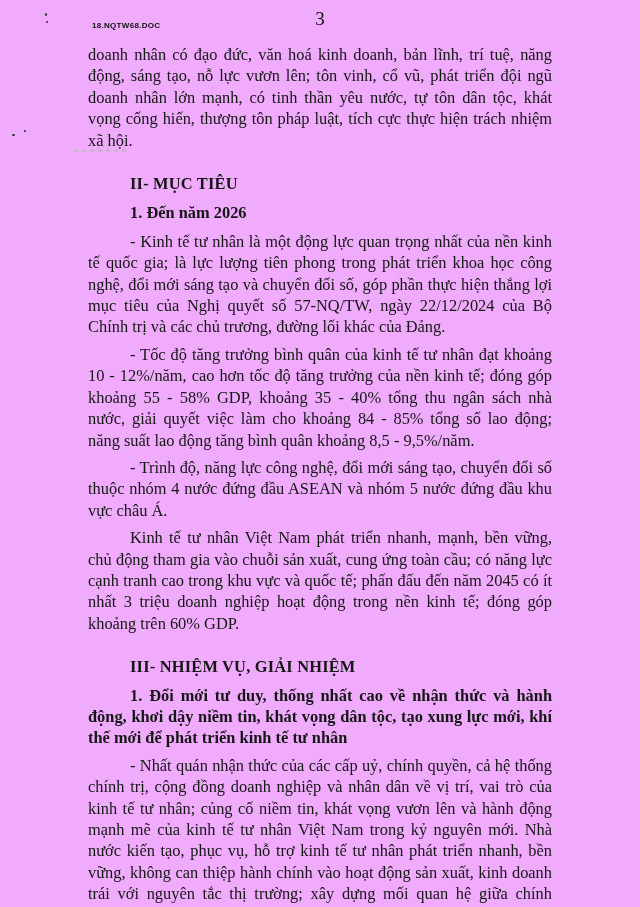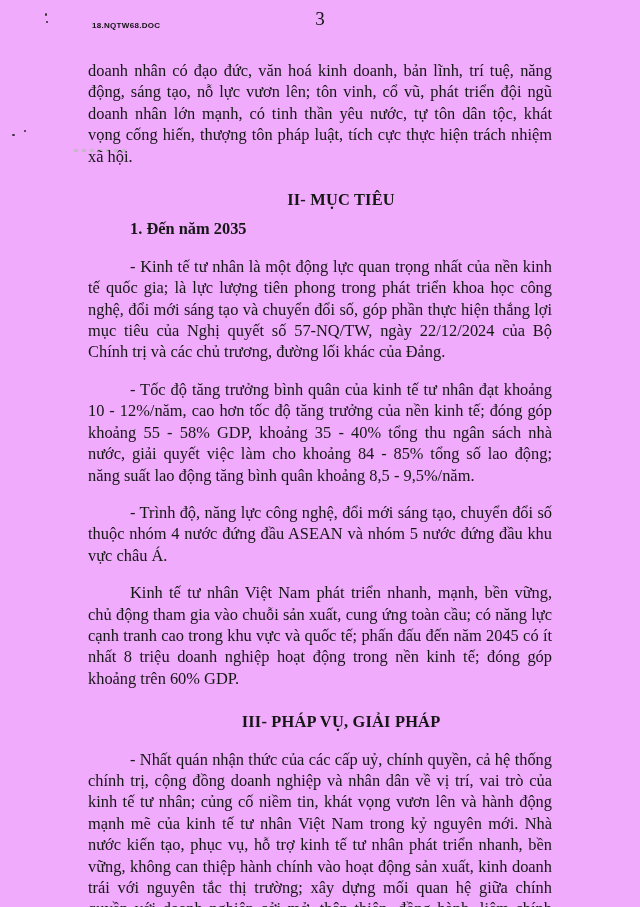--- a/index.html
+++ b/index.html
@@ -34,30 +34,30 @@
   }
   .content {
     position: absolute;
     left: 88px;
     top: 44px;
     width: 464px;
     font-size: 16.4px;
     line-height: 21.4px;
     text-align: justify;
   }
-  .content p { margin: 16px 0 6px 0; text-indent: 42px; }
+  .content p { margin: 0 0 6px 0; text-indent: 42px; }
   .content p.continuation { text-indent: 0; }
   .heading {
     font-weight: bold;
     margin: 8px 0 7px 0;
     text-indent: 42px;
     text-align: left;
   }
   .heading.major { letter-spacing: 0.2px; }
-  .heading.spaced { margin-top: 22px; text-align: center; }
+  .heading.spaced { margin-top: 22px; }
   .bold-para { font-weight: bold; }
   
   .speck { position: absolute; background: #2a2a2a; border-radius: 50%; }
   .speck.s1 { left: 45px; top: 13px; width: 2px; height: 3px; }
   .speck.s2 { left: 46px; top: 21px; width: 2px; height: 2px; }
   .speck.s3 { left: 12px; top: 134px; width: 3px; height: 2px; }
   .speck.s4 { left: 24px; top: 130px; width: 2px; height: 2px; }
   .smudge {
     position: absolute;
     left: 74px; top: 149px;
@@ -80,31 +80,32 @@
   <div class="doc-ref">18.NQTW68.DOC</div>
 
   <div class="page-number">3</div>
 
   <div class="content">
 
     <p class="continuation">doanh nhân có đạo đức, văn hoá kinh doanh, bản lĩnh, trí tuệ, năng động, sáng tạo, nỗ lực vươn lên; tôn vinh, cổ vũ, phát triển đội ngũ doanh nhân lớn mạnh, có tinh thần yêu nước, tự tôn dân tộc, khát vọng cống hiến, thượng tôn pháp luật, tích cực thực hiện trách nhiệm xã hội.</p>
 
     <div class="heading major spaced">II- MỤC TIÊU</div>
 
-    <div class="heading">1. Đến năm 2035</div>
+    <div class="heading">1. Đến năm 2026</div>
 
     <p>- Kinh tế tư nhân là một động lực quan trọng nhất của nền kinh tế quốc gia; là lực lượng tiên phong trong phát triển khoa học công nghệ, đổi mới sáng tạo và chuyển đổi số, góp phần thực hiện thắng lợi mục tiêu của Nghị quyết số 57-NQ/TW, ngày 22/12/2024 của Bộ Chính trị và các chủ trương, đường lối khác của Đảng.</p>
 
 
     <p>- Tốc độ tăng trưởng bình quân của kinh tế tư nhân đạt khoảng 10 - 12%/năm, cao hơn tốc độ tăng trưởng của nền kinh tế; đóng góp khoảng 55 - 58% GDP, khoảng 35 - 40% tổng thu ngân sách nhà nước, giải quyết việc làm cho khoảng 84 - 85% tổng số lao động; năng suất lao động tăng bình quân khoảng 8,5 - 9,5%/năm.</p>
 
     <p>- Trình độ, năng lực công nghệ, đổi mới sáng tạo, chuyển đổi số thuộc nhóm 4 nước đứng đầu ASEAN và nhóm 5 nước đứng đầu khu vực châu Á.</p>
 
 
-    <p>Kinh tế tư nhân Việt Nam phát triển nhanh, mạnh, bền vững, chủ động tham gia vào chuỗi sản xuất, cung ứng toàn cầu; có năng lực cạnh tranh cao trong khu vực và quốc tế; phấn đấu đến năm 2045 có ít nhất 8 triệu doanh nghiệp hoạt động trong nền kinh tế; đóng góp khoảng trên 60% GDP.</p>
+    <p>Kinh tế tư nhân Việt Nam phát triển nhanh, mạnh, bền vững, chủ động tham gia vào chuỗi sản xuất, cung ứng toàn cầu; có năng lực cạnh tranh cao trong khu vực và quốc tế; phấn đấu đến năm 2045 có ít nhất 3 triệu doanh nghiệp hoạt động trong nền kinh tế; đóng góp khoảng trên 60% GDP.</p>
 
-    <div class="heading major spaced">III- PHÁP VỤ, GIẢI PHÁP</div>
+    <div class="heading major spaced">III- NHIỆM VỤ, GIẢI NHIỆM</div>
 
+    <p class="bold-para">1. Đổi mới tư duy, thống nhất cao về nhận thức và hành động, khơi dậy niềm tin, khát vọng dân tộc, tạo xung lực mới, khí thế mới để phát triển kinh tế tư nhân</p>
 
     <p>- Nhất quán nhận thức của các cấp uỷ, chính quyền, cả hệ thống chính trị, cộng đồng doanh nghiệp và nhân dân về vị trí, vai trò của kinh tế tư nhân; củng cố niềm tin, khát vọng vươn lên và hành động mạnh mẽ của kinh tế tư nhân Việt Nam trong kỷ nguyên mới. Nhà nước kiến tạo, phục vụ, hỗ trợ kinh tế tư nhân phát triển nhanh, bền vững, không can thiệp hành chính vào hoạt động sản xuất, kinh doanh trái với nguyên tắc thị trường; xây dựng mối quan hệ giữa chính quyền với doanh nghiệp cởi mở, thân thiện, đồng hành, liêm chính phục vụ, kiến tạo phát triển.</p>
 
   </div>
 </div>
 
 </body></html>

